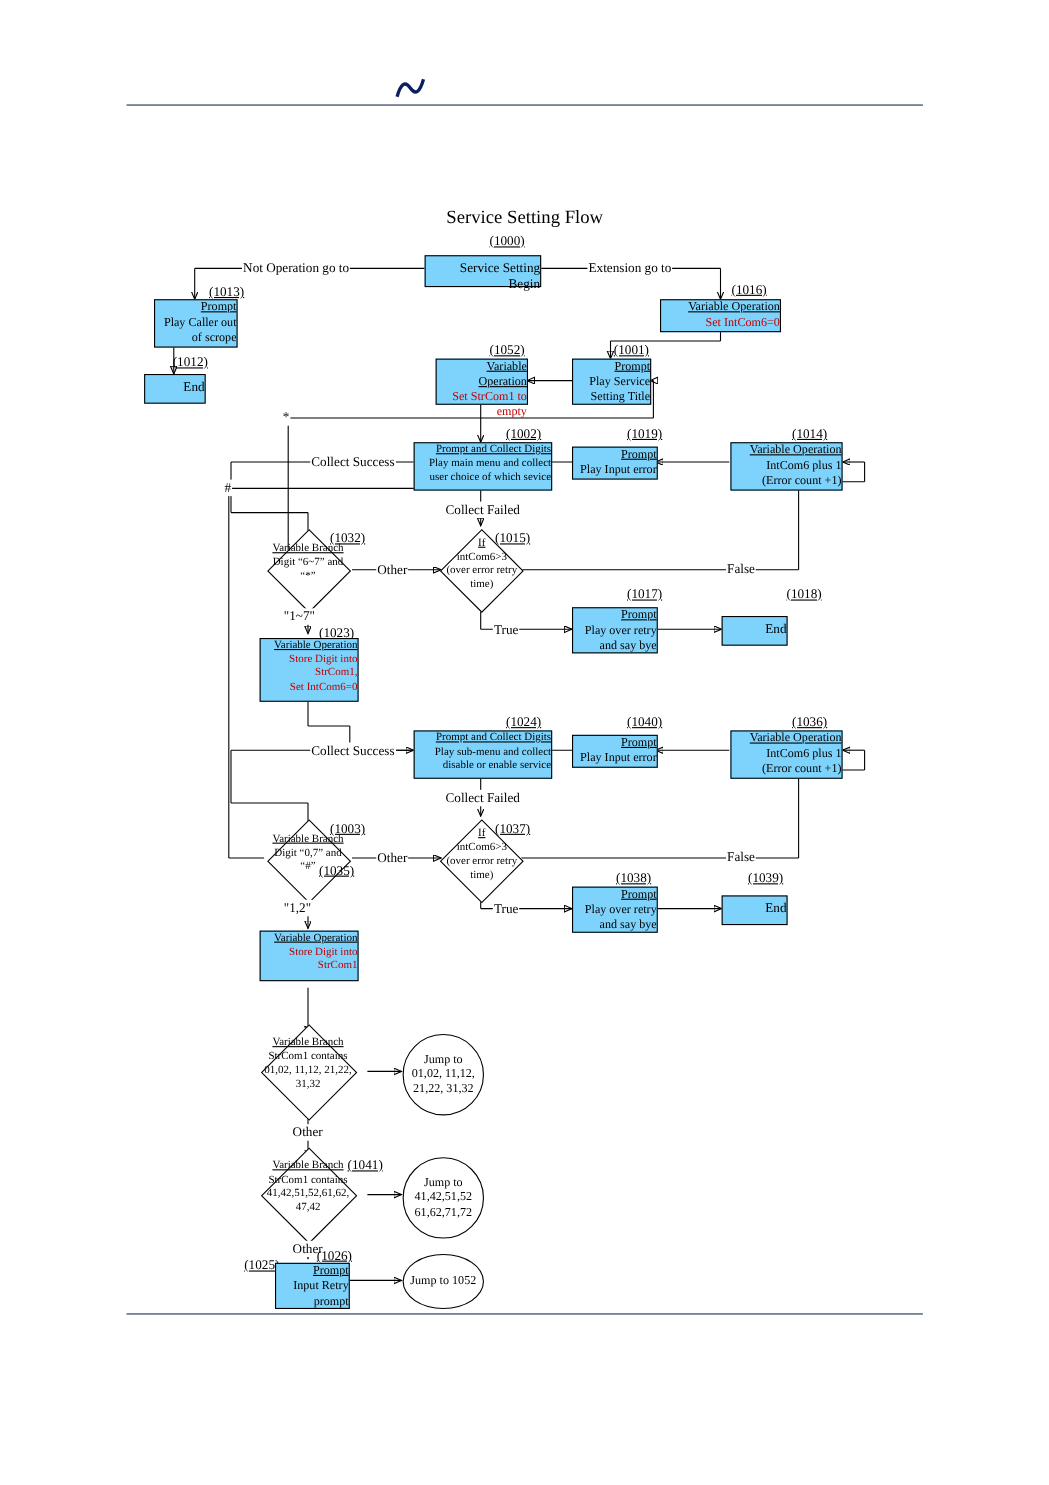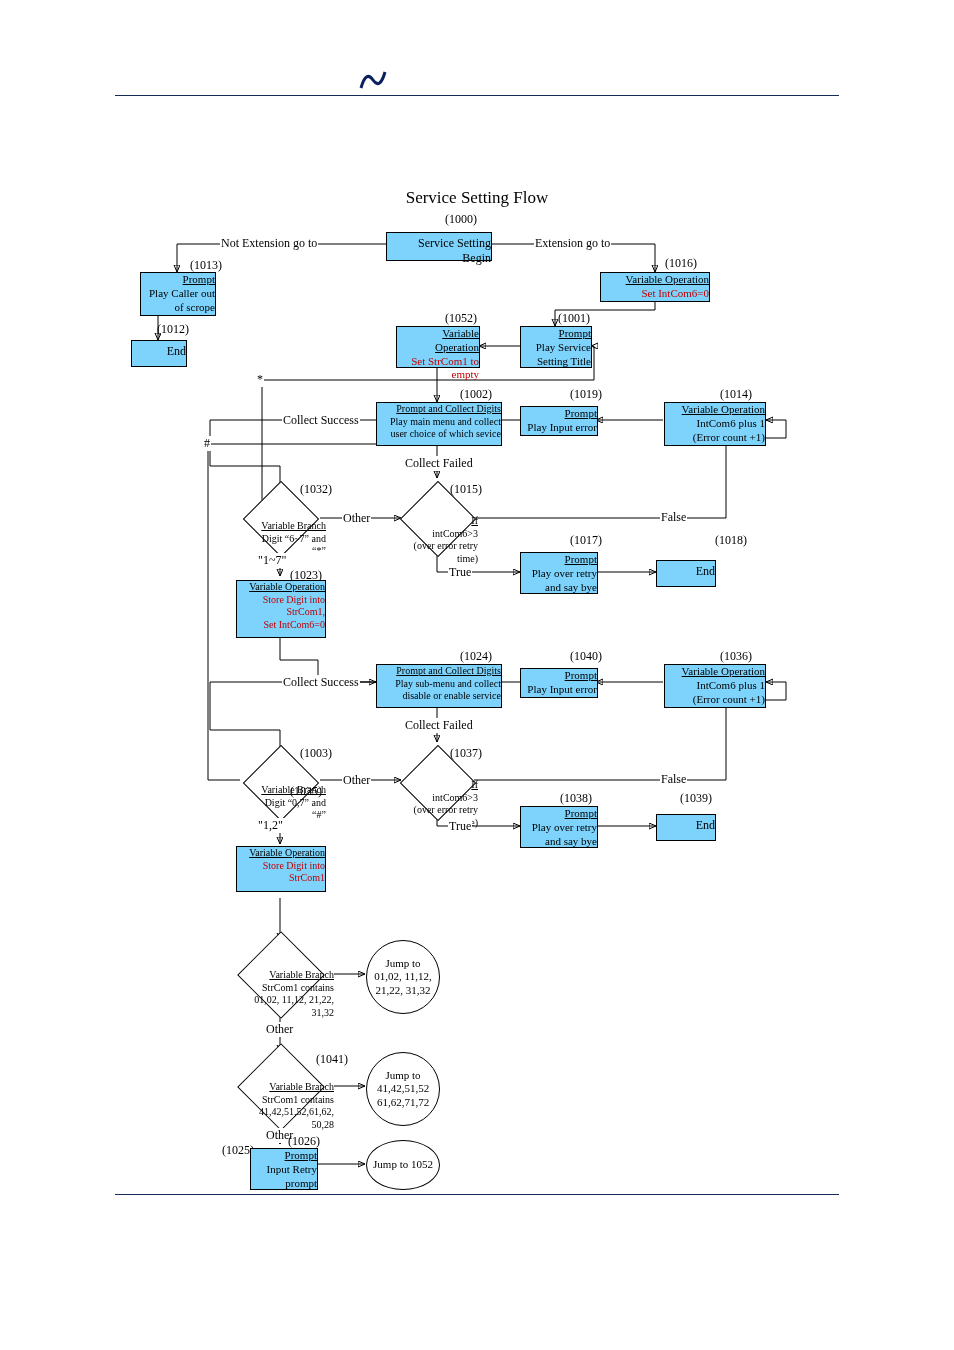--- a/index.html
+++ b/index.html
@@ -2,22 +2,22 @@
 <html><head>
 <meta charset="utf-8">
 <style>
   body { margin:0; background:#fff; font-family:"Times New Roman",Times,serif; }
   .page { width:954px; height:1338px; margin:0 auto; background:#fff; position:relative; }
   .logo { position:absolute; left:358px; top:68px; width:30px; height:22px; }
   .hr { position:absolute; left:115px; top:95px; width:724px; border-top:1.5px solid #182c5a; }
   .hr2 { position:absolute; left:115px; top:1194px; width:724px; border-top:1.5px solid #182c5a; }
   .title { position:absolute; width:954px; text-align:center; top:188px; font-size:17px; color:#000; }
   .box { position:absolute; border:1px solid #000; background:#7dd3fc; text-align:right; line-height:1.25; }
-  .nb { position:absolute; text-align:right; line-height:1.25;margin-top:27px; }
-  .id { position:absolute; font-size:12px; color:#000; }
+  .nb { position:absolute; text-align:center; line-height:1.25; }
+  .id { position:absolute; font-size:12px; color:#000;text-decoration:underline; }
   .u { text-decoration:underline; }
   .red { color:#c00000; }
   .diamond { position:absolute; transform:rotate(45deg); border:1px solid #000; background:#fff; }
   .circle { position:absolute; border:1px solid #000; border-radius:50%; background:#fff; display:flex; align-items:center; justify-content:center; text-align:center; line-height:1.2; font-size:12px; }
   svg.conn { position:absolute; left:0; top:0; width:954px; height:1350px; pointer-events:none; }
   svg.conn line, svg.conn path { stroke:#000; stroke-width:1; fill:none; }
   .lbl { position:absolute; font-size:12px; color:#000; background:#fff; padding:0 1px; }
 </style>
 </head>
 <body>
@@ -132,21 +132,21 @@
   <line x1="280" y1="1118" x2="280" y2="1144" marker-end="url(#ah)"></line>
 
   <line x1="316" y1="1164" x2="365" y2="1164" marker-end="url(#ah)"></line>
 </svg>
 
 <div class="id" style="left:445px;top:212px">(1000)</div>
 <div class="box" style="left:386px;top:232px;width:104px;height:24px;font-size:12px;padding-top:3px">
   <span>Service Setting Begin</span>
 </div>
 
-<div class="lbl" style="left:220px;top:236px">Not Extension go to</div>
+<div class="lbl" style="left:220px;top:236px">Not Operation go to</div>
 <div class="lbl" style="left:534px;top:236px">Extension go to</div>
 
 <div class="id" style="left:190px;top:258px">(1013)</div>
 <div class="box" style="left:140px;top:272px;width:74px;height:42px;font-size:11px">
   <span class="u">Prompt</span><br>
   <span>Play Caller out</span><br>
   <span>of scrope</span>
 </div>
 
 <div class="id" style="left:157px;top:322px">(1012)</div>
@@ -316,21 +316,21 @@
   <span>21,22, 31,32</span></div>
 </div>
 <div class="lbl" style="left:265px;top:1022px">Other</div>
 
 <div class="id" style="left:316px;top:1052px">(1041)</div>
 <div class="diamond" style="left:250px;top:1056px;width:60px;height:60px"></div>
 <div class="nb" style="left:226px;top:1054px;width:108px;font-size:10px">
   <span class="u">Variable Branch</span><br>
   <span>StrCom1 contains</span><br>
   <span>41,42,51,52,61,62,</span><br>
-  <span>50,28</span>
+  <span>47,42</span>
 </div>
 <div class="circle" style="left:366px;top:1052px;width:72px;height:72px;font-size:11px">
   <div><span>Jump to</span><br>
   <span>41,42,51,52</span><br>
   <span>61,62,71,72</span></div>
 </div>
 <div class="lbl" style="left:265px;top:1128px">Other</div>
 
 <div class="id" style="left:222px;top:1143px">(1025)</div>
 <div class="id" style="left:288px;top:1134px">(1026)</div>

